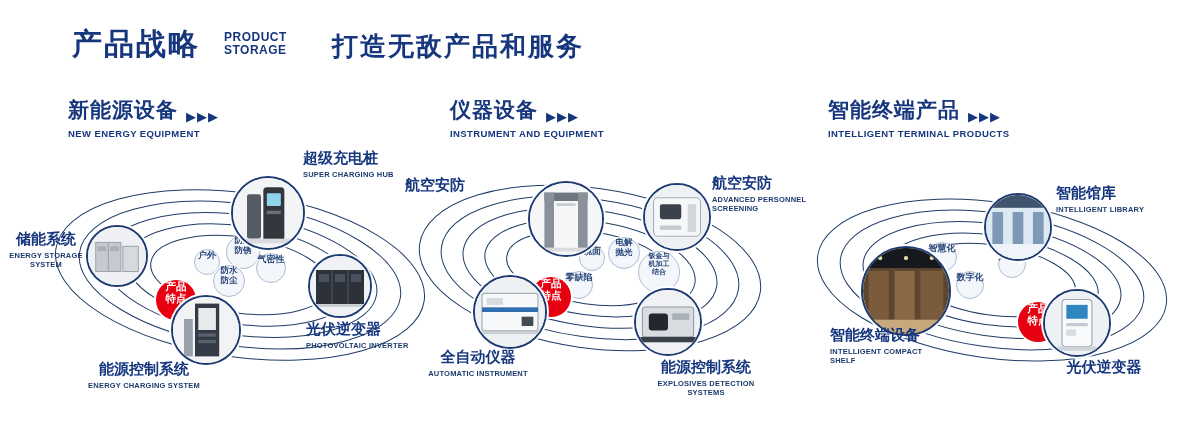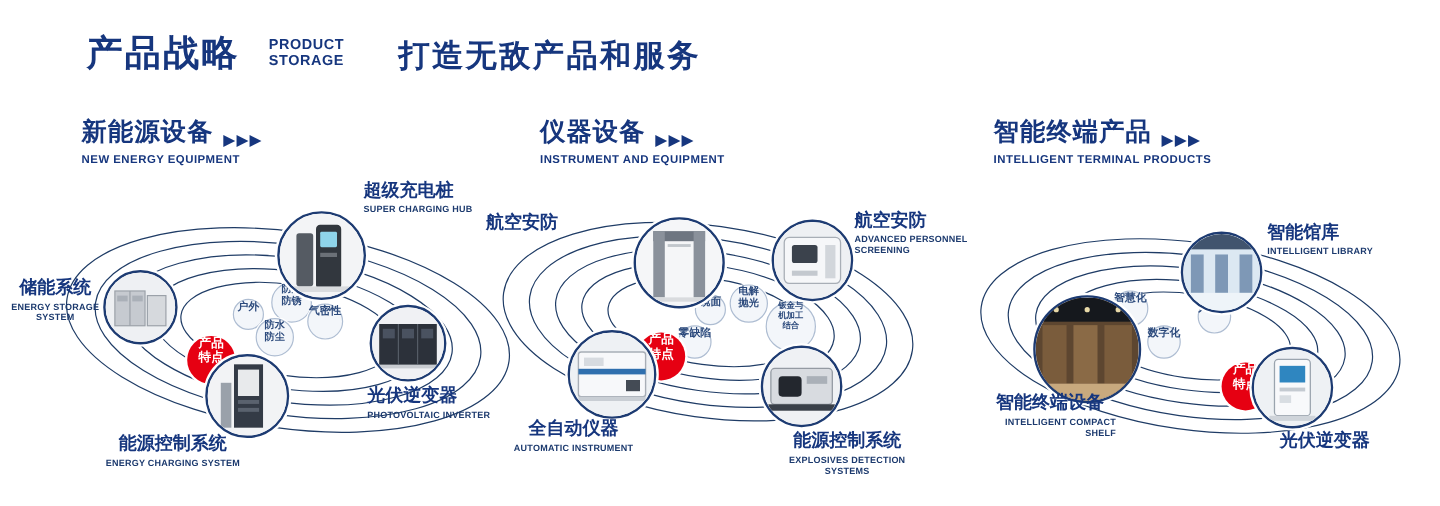--- a/index.html
+++ b/index.html
@@ -304,19 +304,19 @@
     <div class="cn">能源控制系统</div>
     <div class="en">EXPLOSIVES DETECTION SYSTEMS</div>
   </div>
 
   <div class="label" style="left:1056px;top:184px">
     <div class="cn">智能馆库</div>
     <div class="en">INTELLIGENT LIBRARY</div>
   </div>
   <div class="label" style="left:830px;top:326px">
     <div class="cn">智能终端设备</div>
-    <div class="en wrap" style="width:100px;text-align:right">INTELLIGENT COMPACT SHELF</div>
+    <div class="en wrap" style="width:100px;text-align:left">INTELLIGENT COMPACT SHELF</div>
   </div>
   <div class="label center" style="left:1034px;top:358px;width:140px">
     <div class="cn">光伏逆变器</div>
   </div>
 
 </div>
 
 </body></html>

